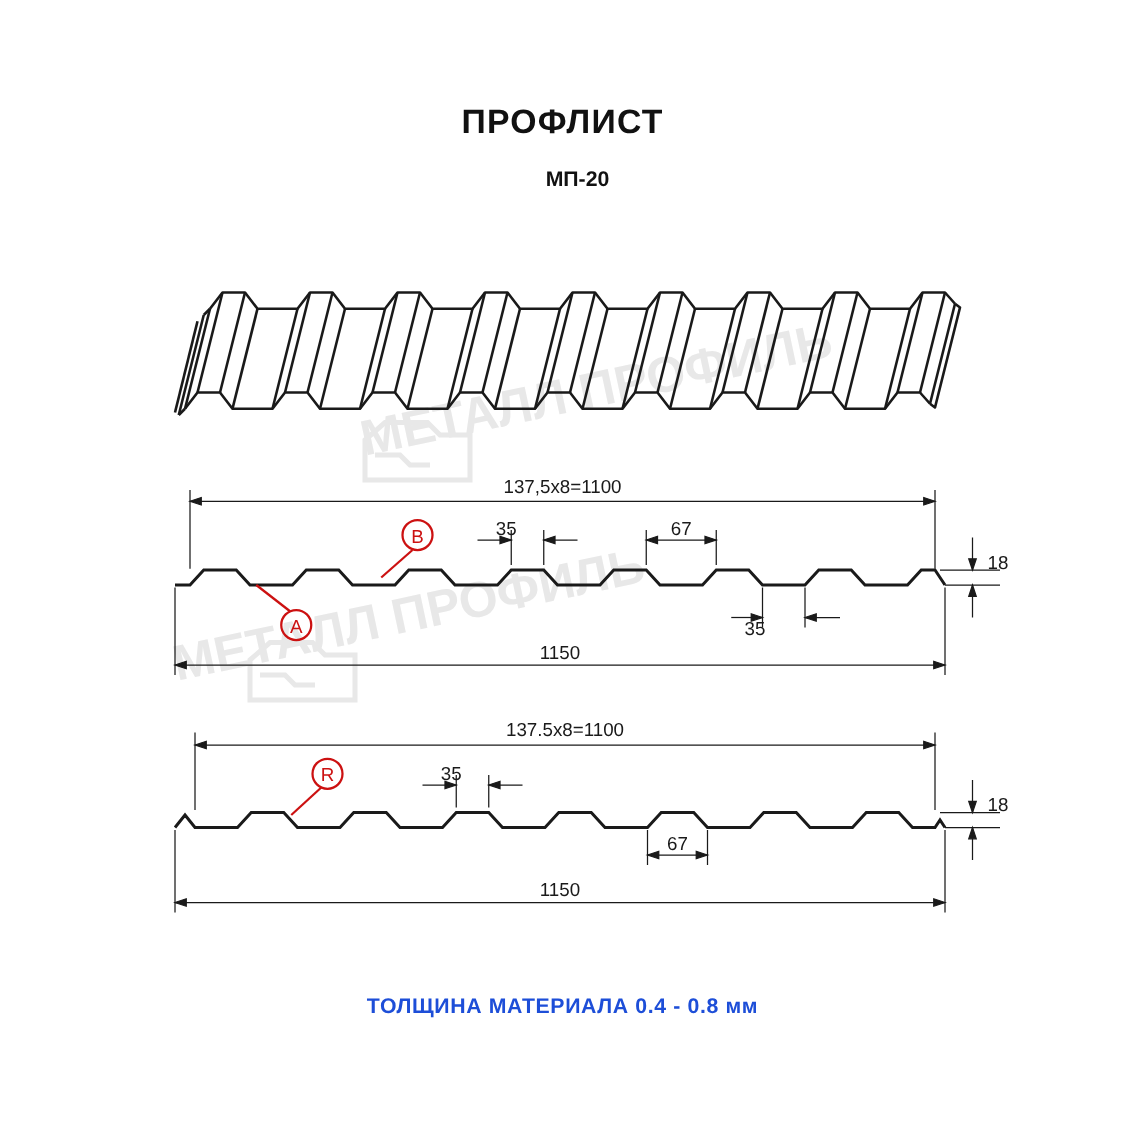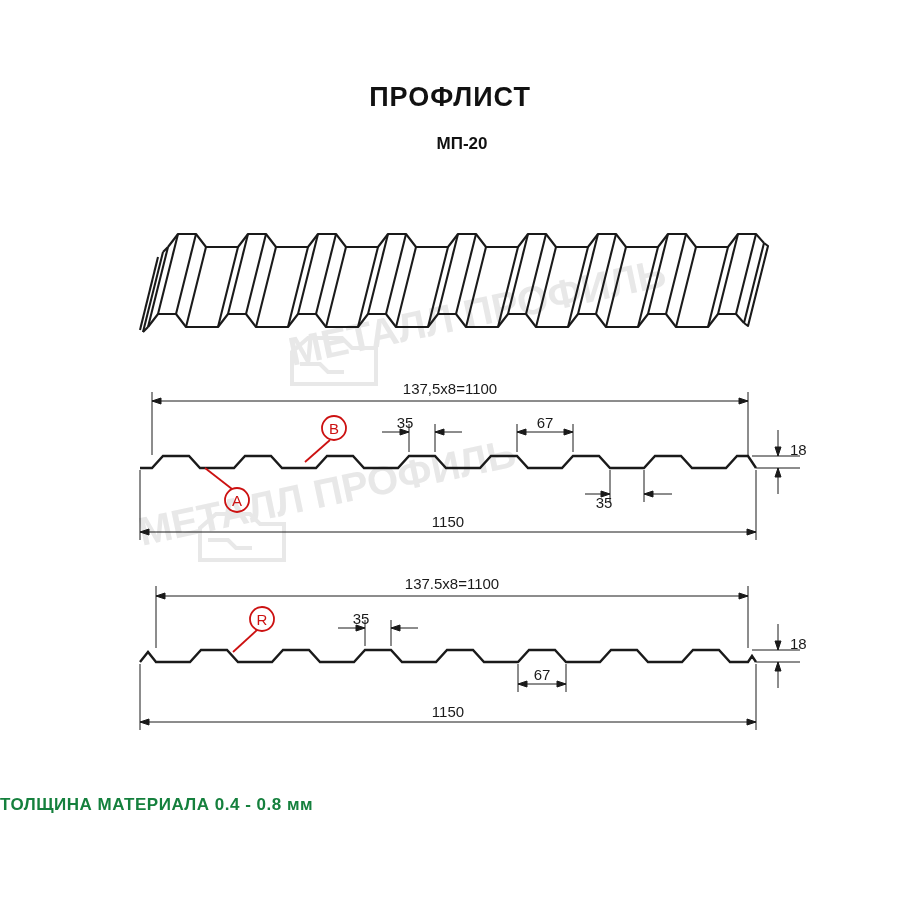--- a/index.html
+++ b/index.html
@@ -40,24 +40,25 @@
     font-size: 17px;
     font-weight: bold;
     color: #111;
     padding-left: 12px;
   }
   .footer {
     position: absolute;
     top: 795px;
     left: 0;
     width: 900px;
+    text-align: center;
     font-size: 17px;
     font-weight: bold;
     letter-spacing: 0.5px;
-    color: #15803d;
+    color: #1d4ed8;
   }
   svg.art {
     position: absolute;
     left: 0;
     top: 0;
     width: 900px;
     height: 900px;
   }
   .wm {
     position: absolute;

